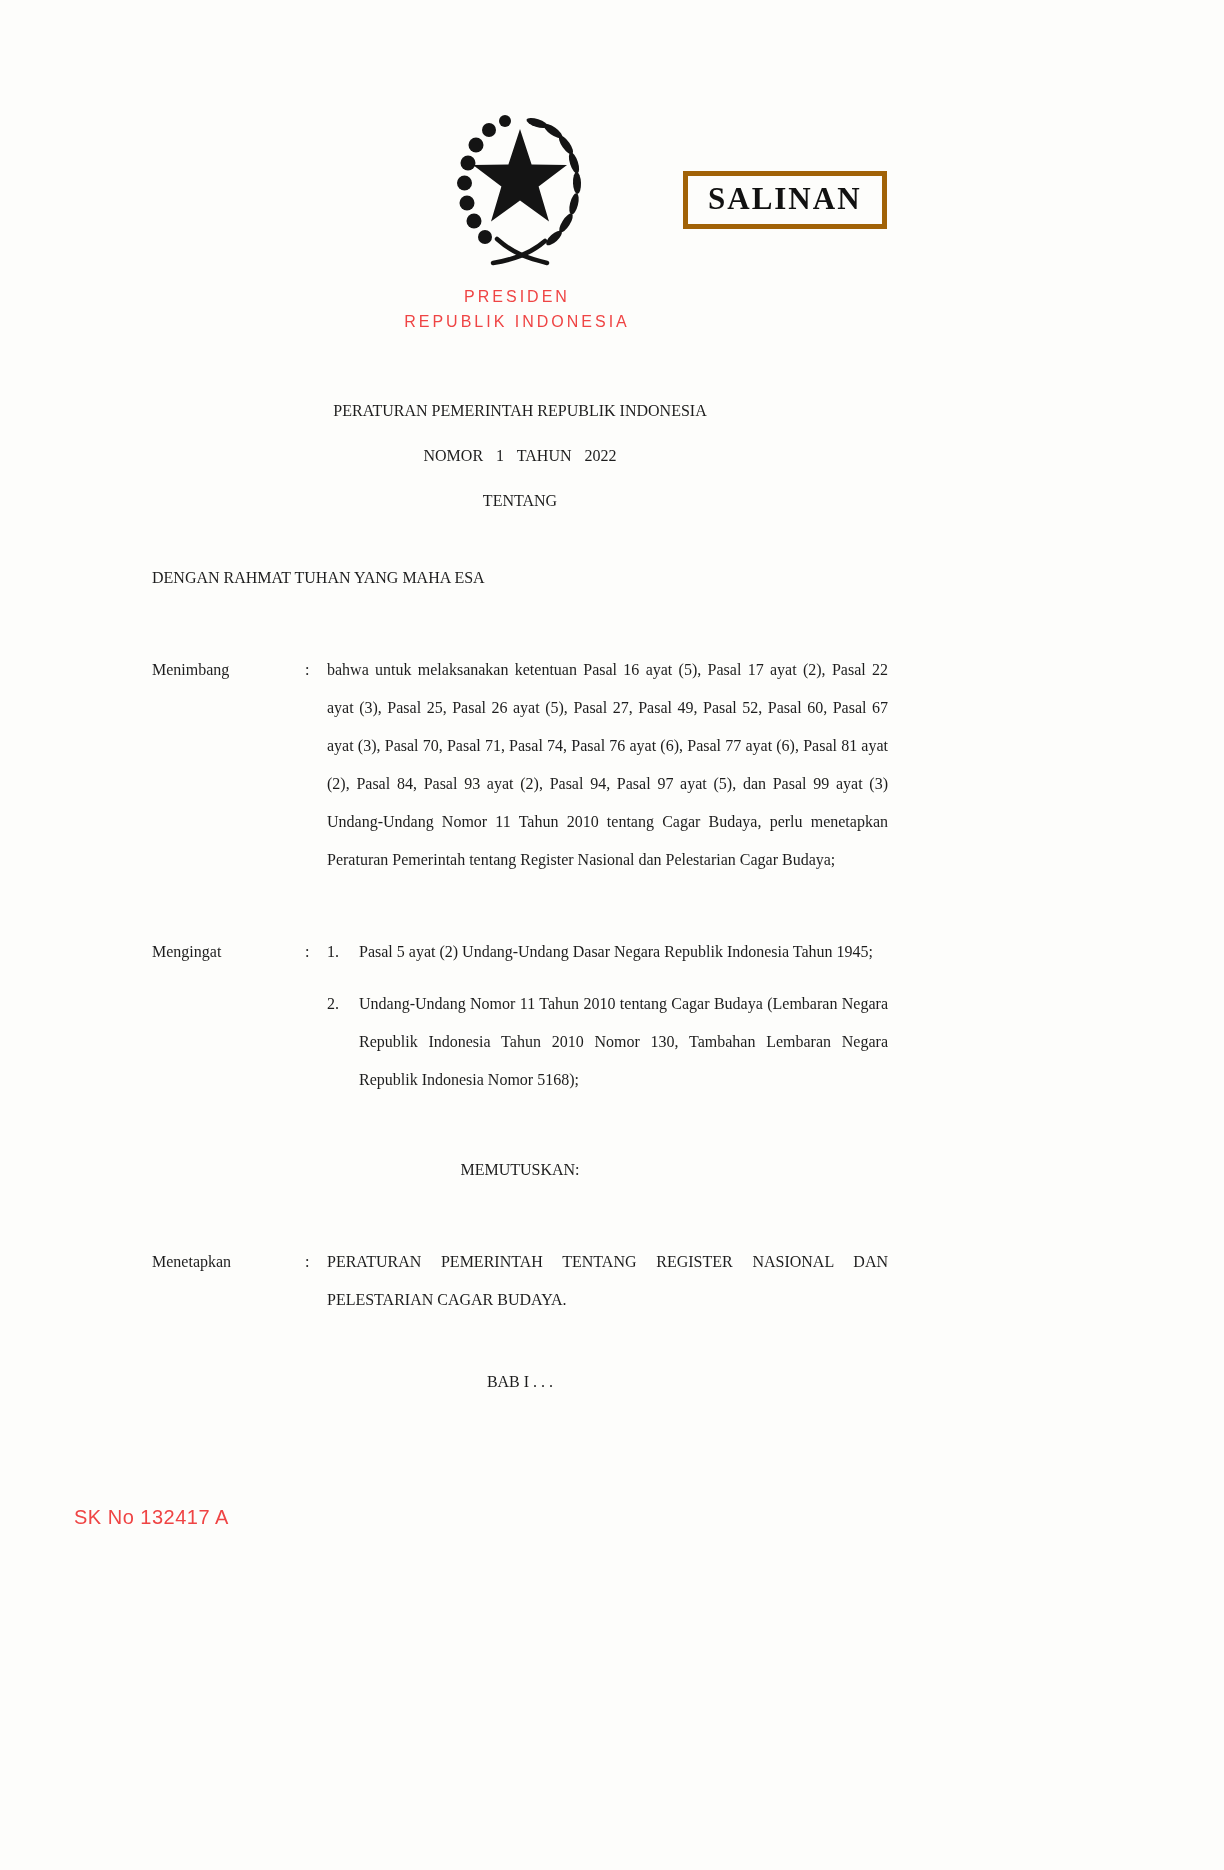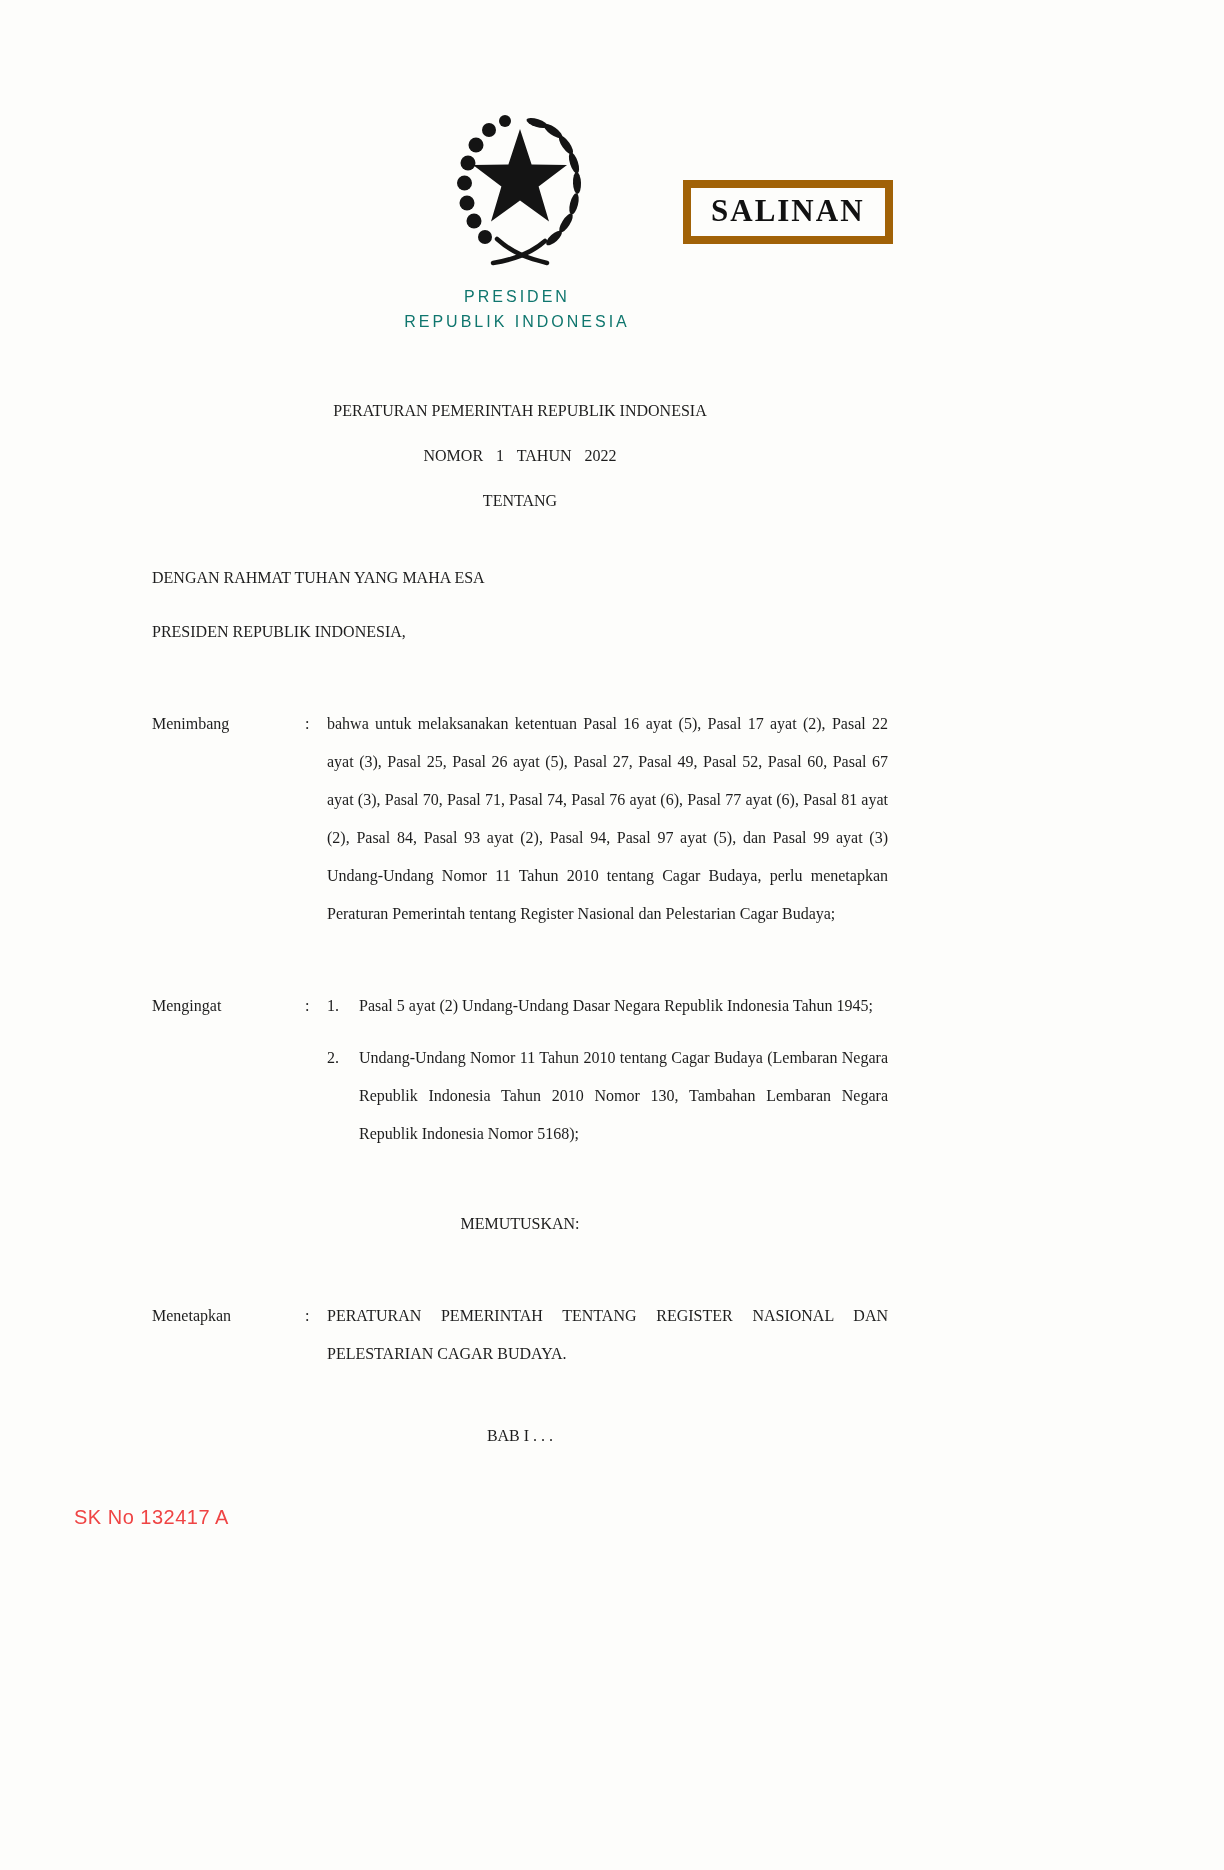--- a/index.html
+++ b/index.html
@@ -17,42 +17,42 @@
   .emblem {
     position: absolute;
     left: 445px;
     top: 112px;
     width: 150px;
     height: 162px;
   }
   .salinan-box {
     position: absolute;
     left: 683px;
-    top: 180px;
-    border: 8px solid #a16207;
+    top: 171px;
+    border: 5px solid #a16207;
     padding: 5px 20px 7px 20px;
     background: #fdfdfb;
   }
   .salinan-box span {
     font-family: "Liberation Serif", serif;
     font-weight: bold;
     font-size: 31px;
     letter-spacing: 2px;
     color: #111;
   }
   .letterhead {
     position: absolute;
     top: 284px;
     left: 0;
     width: 1034px;           
     text-align: center;
     font-family: "Liberation Sans", sans-serif;
     font-size: 16px;
     letter-spacing: 3px;
-    color: #0f766e;
+    color: #ef4444;
     line-height: 25px;
   }
 
   
   .content {
     position: absolute;
     left: 152px;
     top: 392px;
     width: 736px;
     font-size: 16px;
@@ -155,21 +155,20 @@
   <div class="content">
 
     <div class="title-block">
       <div class="title-line">PERATURAN PEMERINTAH REPUBLIK INDONESIA</div>
       <div class="title-line spaced">NOMOR 1 TAHUN 2022</div>
       <div class="title-line">TENTANG</div>
     </div>
 
     <div class="preamble">
       <div class="pre-line">DENGAN RAHMAT TUHAN YANG MAHA ESA</div>
-      <div class="pre-line pre2">PRESIDEN REPUBLIK INDONESIA,</div>
     </div>
 
     <div class="clause">
       <div class="clause-label">Menimbang</div>
       <div class="clause-colon">:</div>
       <div class="clause-body justify">bahwa untuk melaksanakan ketentuan Pasal 16 ayat (5), Pasal 17 ayat (2), Pasal 22 ayat (3), Pasal 25, Pasal 26 ayat (5), Pasal 27, Pasal 49, Pasal 52, Pasal 60, Pasal 67 ayat (3), Pasal 70, Pasal 71, Pasal 74, Pasal 76 ayat (6), Pasal 77 ayat (6), Pasal 81 ayat (2), Pasal 84, Pasal 93 ayat (2), Pasal 94, Pasal 97 ayat (5), dan Pasal 99 ayat (3) Undang-Undang Nomor 11 Tahun 2010 tentang Cagar Budaya, perlu menetapkan Peraturan Pemerintah tentang Register Nasional dan Pelestarian Cagar Budaya;</div>
     </div>
 
     <div class="clause">
       <div class="clause-label">Mengingat</div>

